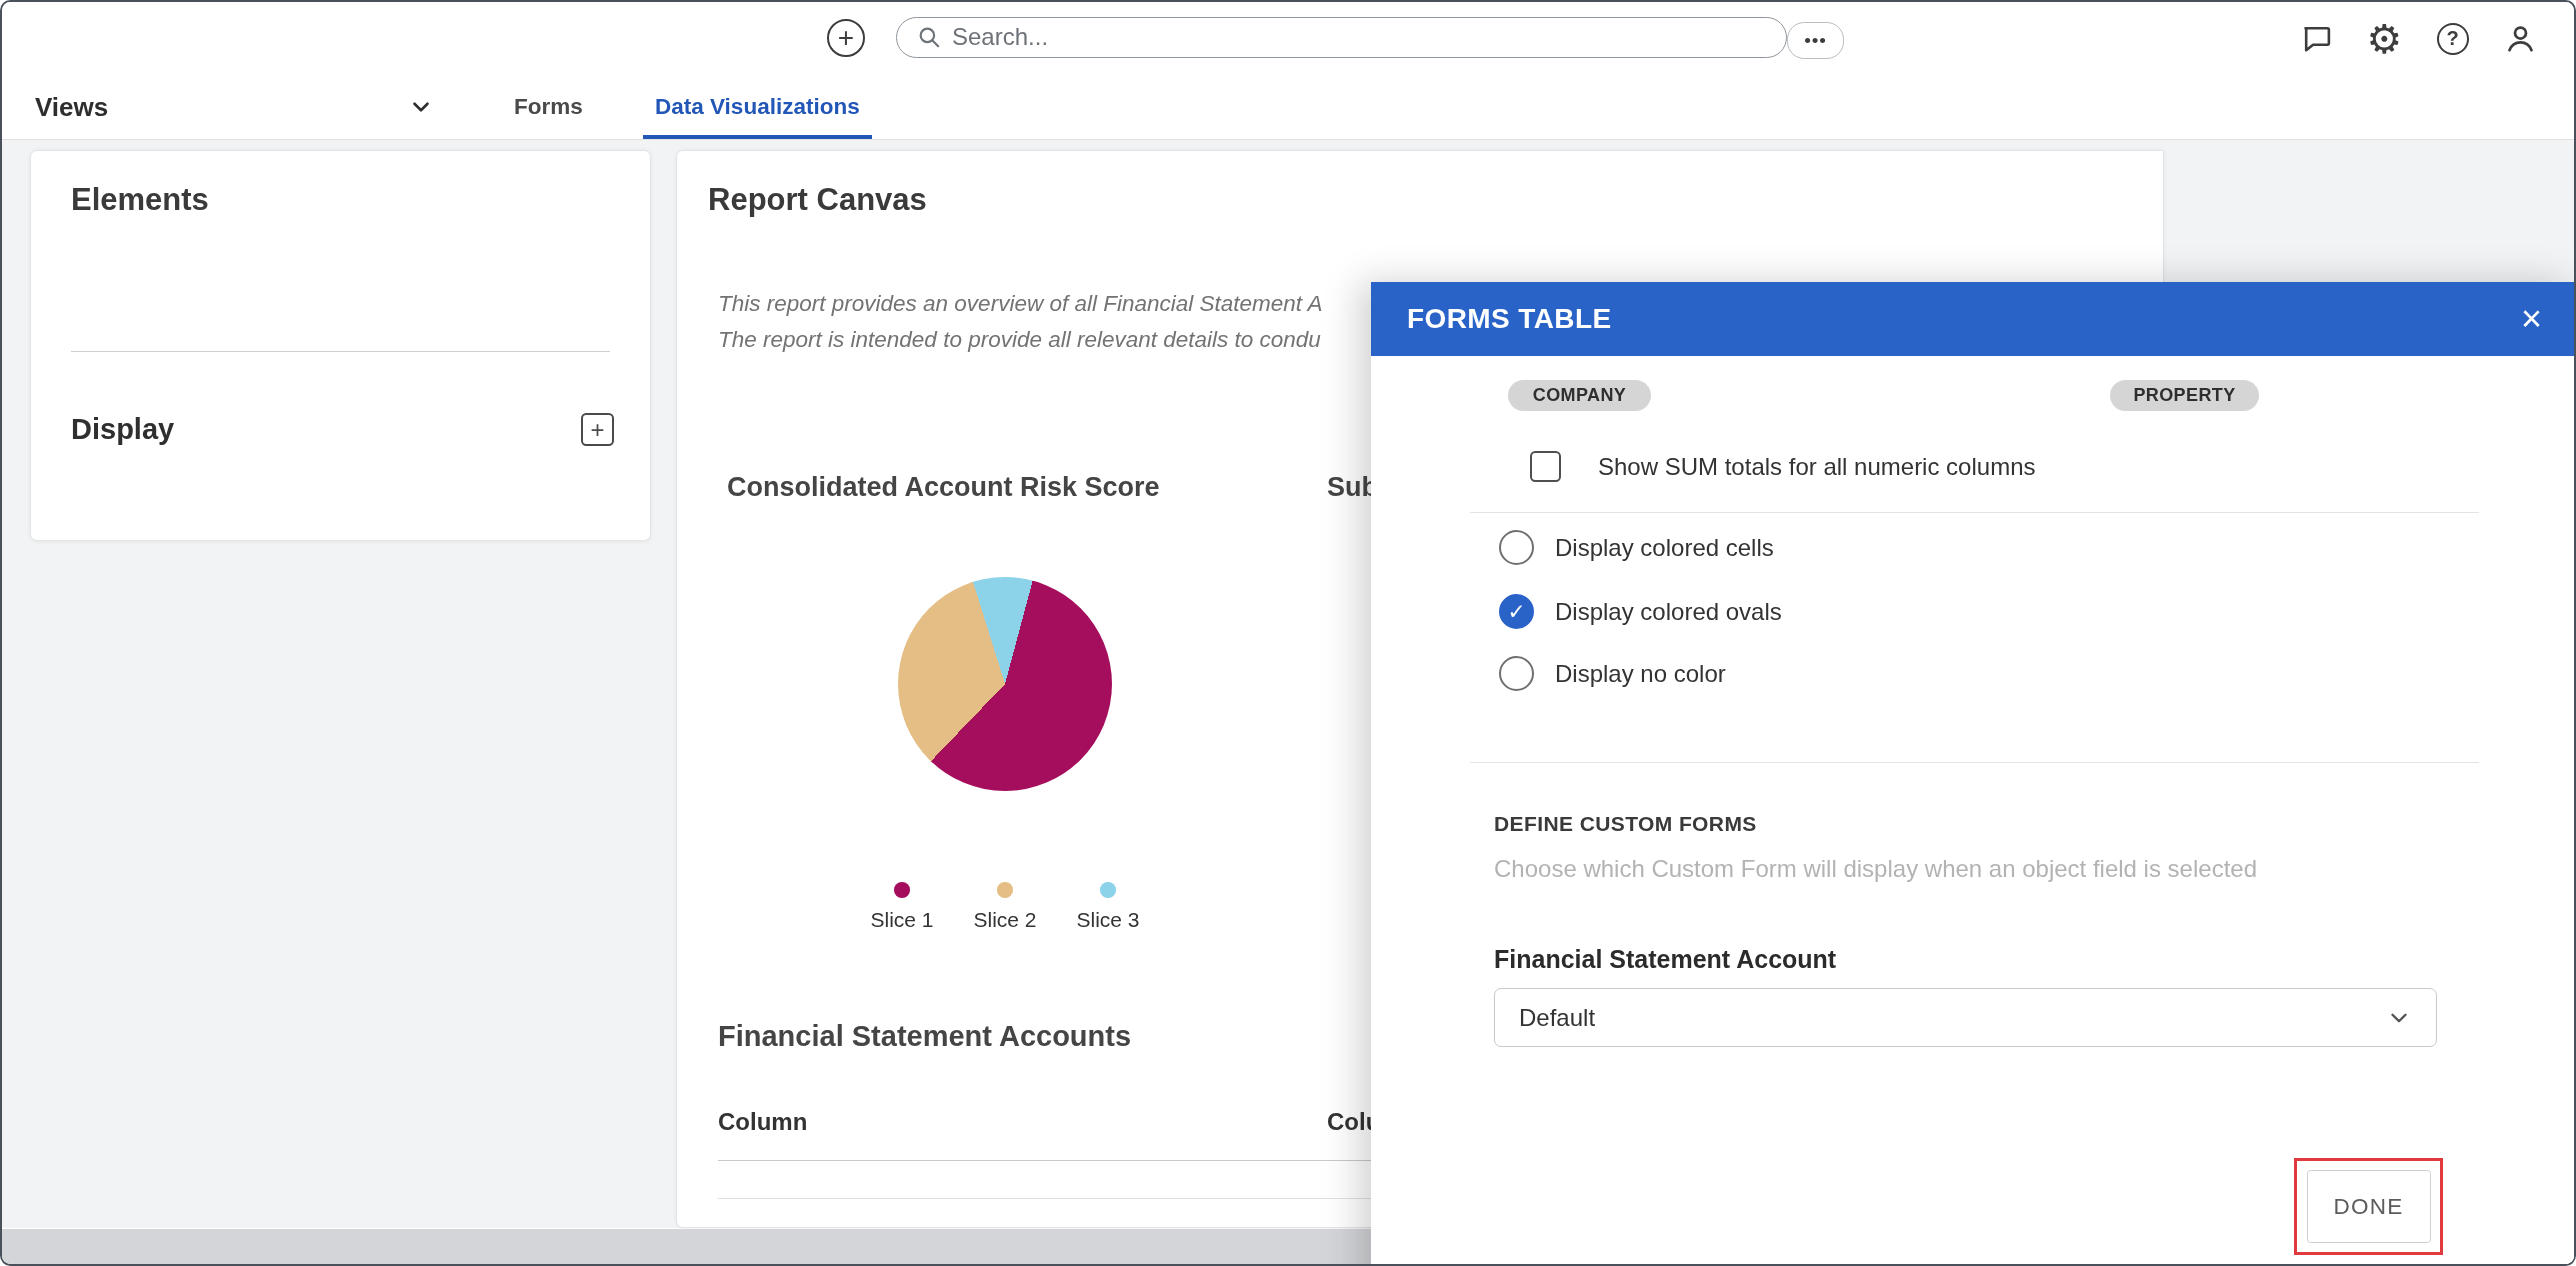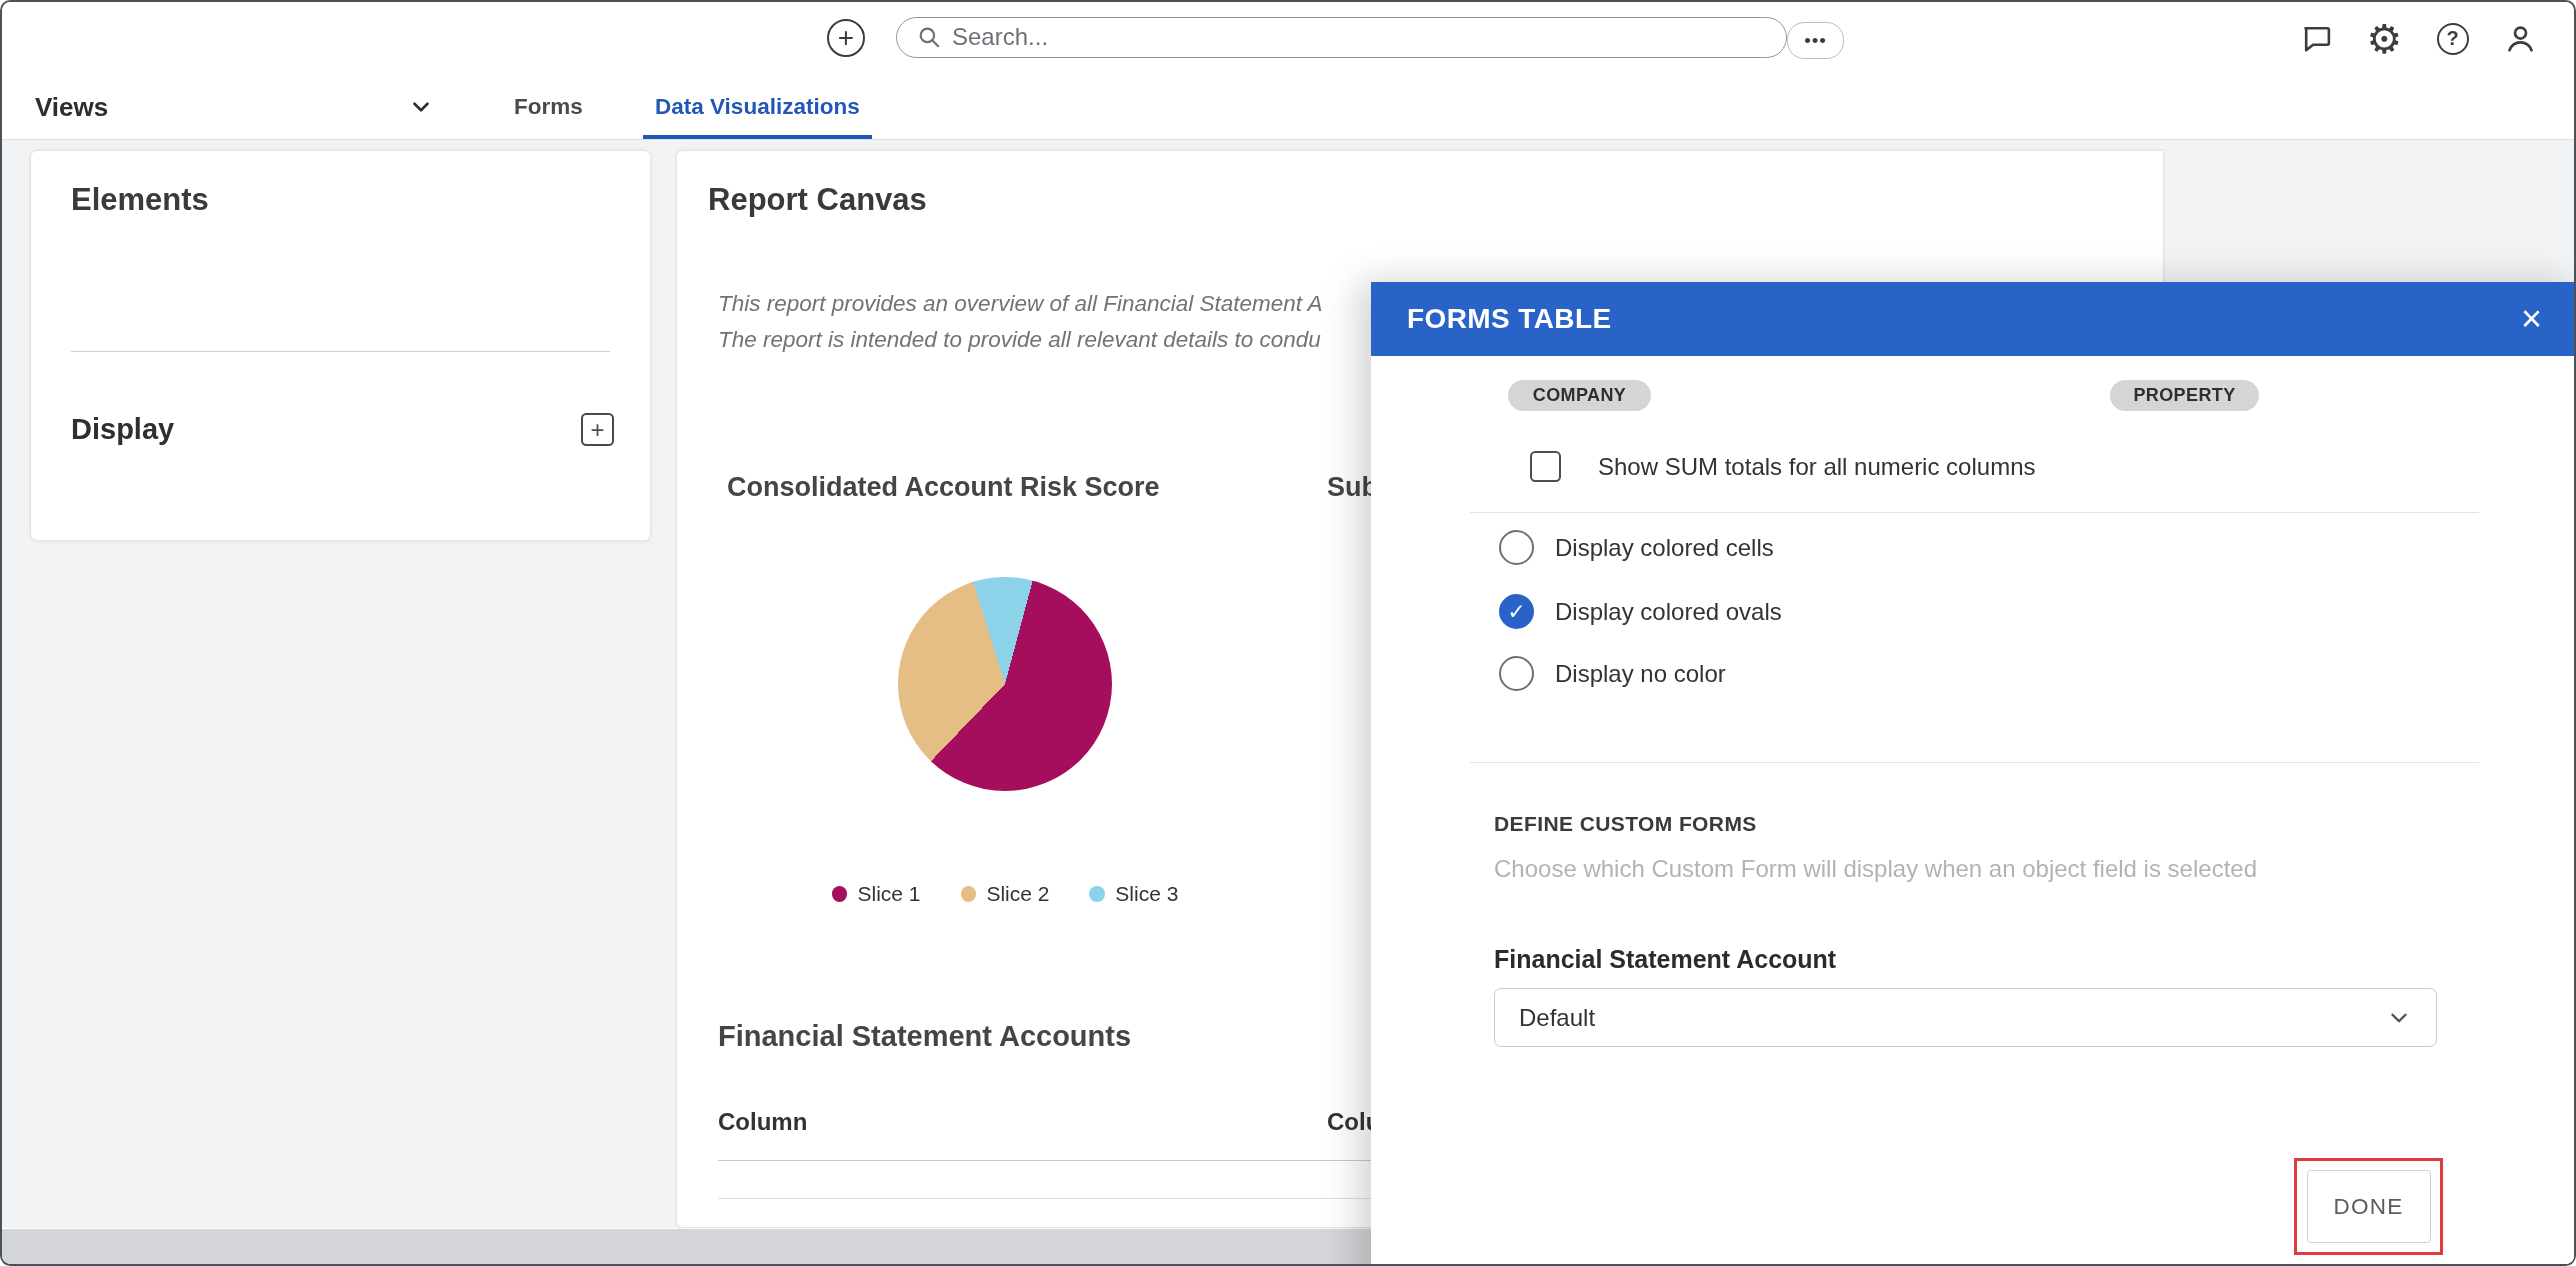--- a/index.html
+++ b/index.html
@@ -42,21 +42,21 @@
 
   .canvas-panel{left:674px;top:12px;width:1486px;height:1076px;border-radius:7px 0 0 7px;}
   .canvas-title{position:absolute;left:31px;top:31px;margin:0;font-size:31px;font-weight:bold;color:#3a3a3a;}
   .canvas-desc{position:absolute;left:41px;font-size:22.5px;font-style:italic;color:#737373;}
   .desc1{top:140px;}
   .desc2{top:176px;}
   .chart-title{position:absolute;left:50px;top:321px;font-size:27px;font-weight:bold;color:#454545;}
   .chart-title-partial{position:absolute;left:1323px;top:321px;font-size:27px;font-weight:bold;color:#454545;}
   .pie{position:absolute;left:221px;top:426px;width:214px;height:214px;border-radius:50%;}
   .legend{position:absolute;left:69px;top:731px;width:518px;display:flex;justify-content:center;gap:40px;}
-  .legend-item{display:flex;align-items:center;gap:10.4px;font-size:21px;color:#333;cursor:pointer;}
+  .legend-item{display:flex;align-items:center;gap:10.4px;font-size:21px;color:#333;cursor:pointer;flex-direction:column;}
   .legend-dot{width:15.5px;height:15.5px;border-radius:50%;background:#999;}
   .fsa-title{position:absolute;left:41px;top:869px;font-size:29px;font-weight:bold;color:#454545;}
   .col-header{position:absolute;left:41px;top:957px;font-size:24px;font-weight:bold;color:#333;}
   .col-header-partial{position:absolute;left:1323px;top:957px;font-size:24px;font-weight:bold;color:#333;}
   .table-line1{position:absolute;left:41px;right:0;top:1009px;border-top:1.7px solid #c9c9c9;}
   .table-line2{position:absolute;left:41px;right:0;top:1047px;border-top:0.9px solid #e0e0e0;}
 
   
   .chart-title-partial,.col-header-partial{left:650px;}
 

